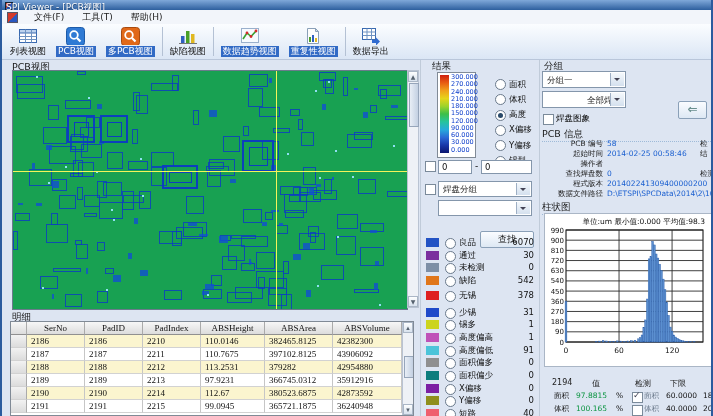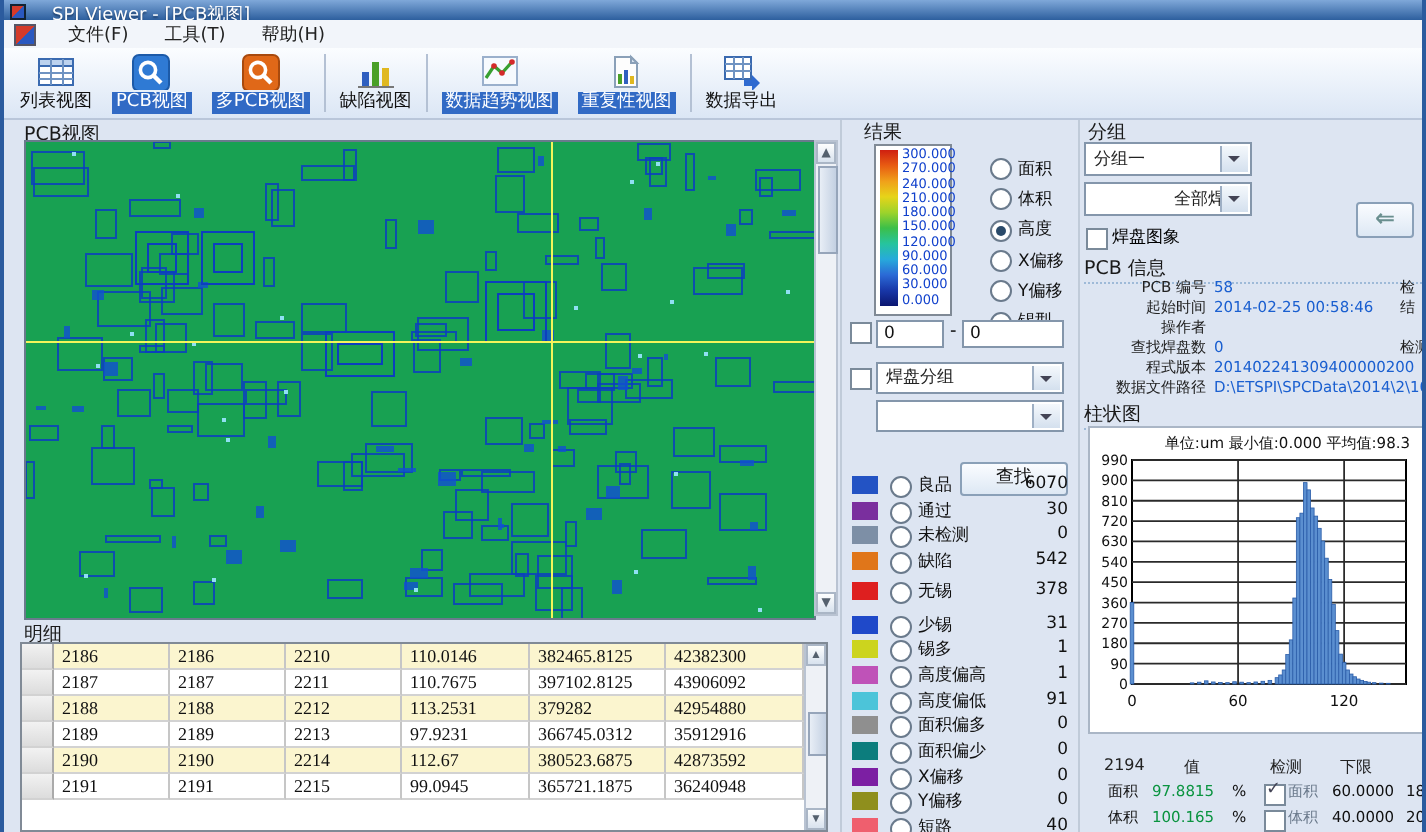--- a/index.html
+++ b/index.html
@@ -1,21 +1,21 @@
 <!DOCTYPE html>
 <html><head>
 <meta charset="utf-8">
 <style>
   html,body{margin:0;padding:0;background:#9aa7b8;font-family:"DejaVu Sans",sans-serif;}
   #win{position:relative;width:713px;height:416px;overflow:hidden;background:#dde5f2;
        border-left:2px solid #2b5b9e;border-right:2px solid #2b5b9e;box-sizing:border-box;}
   
   #titlebar{position:absolute;left:0;top:0;width:100%;height:10px;
     background:linear-gradient(#7fa8d9,#2d5f9e);color:#fff;font-size:9px;overflow:hidden;}
-  #titlebar .ttxt{position:absolute;left:24px;top:1px;white-space:nowrap;text-shadow:0 1px 1px #1c3c66;}
+  #titlebar .ttxt{position:absolute;left:4px;top:1px;white-space:nowrap;text-shadow:0 1px 1px #1c3c66;}
   #titlebar .appico{position:absolute;left:3px;top:2px;width:8px;height:8px;background:linear-gradient(135deg,#d43a2a 50%,#2a58c0 50%);border:1px solid #123;box-sizing:border-box;}
   #menubar{position:absolute;left:0;top:10px;width:100%;height:14px;background:#f2f5fa;border-bottom:1px solid #cdd6e4;display:flex;align-items:center;font-size:9px;color:#222;}
   #menubar .mico{width:9px;height:9px;margin:0 7px 0 5px;background:linear-gradient(135deg,#d43a2a 50%,#2a58c0 50%);border:1px solid #556;}
   #menubar .mitem{padding:1px 9px;cursor:default;}
   #toolbar{position:absolute;left:0;top:24px;width:100%;height:36px;
     background:linear-gradient(#fbfdff,#dbe6f5);border-bottom:1px solid #b9c6da;display:flex;align-items:stretch;padding-left:3px;box-sizing:border-box;}
   .tbtn{display:flex;flex-direction:column;align-items:center;justify-content:flex-end;padding:2px 5px 2px 5px;margin-top:1px;}
   .tbtn .tlabel{font-size:9px;color:#111;margin-top:1px;white-space:nowrap;line-height:11px;}
   .tbtn.hl .tlabel{background:#316ac5;color:#fff;padding:0 2px;}
   .tsep{width:1px;background:#b4c1d4;margin:3px 2px;}
@@ -360,20 +360,29 @@
     </svg>
   <div id="pcb-vscroll">
     <div class="sbarrow" style="top:0;">▲</div>
     <div class="sbthumb" style="top:12px;height:42px;"></div>
     <div class="sbarrow" style="bottom:0;">▼</div>
   </div>
 
   <div id="det-title" class="sect-title">明细</div>
   <div id="det-table">
     <div id="det-body">
+        <div class="det-row det-hdr">
+          <div class="det-cell det-rowhdr" style="width: 16px;"></div>
+          <div class="det-cell" style="width: 58px;">SerNo</div>
+          <div class="det-cell" style="width: 58px;">PadID</div>
+          <div class="det-cell" style="width: 58px;">PadIndex</div>
+          <div class="det-cell" style="width: 64px;">ABSHeight</div>
+          <div class="det-cell" style="width: 68px;">ABSArea</div>
+          <div class="det-cell" style="width: 69px;">ABSVolume</div>
+        </div>
         <div class="det-row" style="background: rgb(251, 245, 207);">
           <div class="det-cell det-rowhdr" style="width: 16px;"></div>
           <div class="det-cell" style="width: 58px;">2186</div>
           <div class="det-cell" style="width: 58px;">2186</div>
           <div class="det-cell" style="width: 58px;">2210</div>
           <div class="det-cell" style="width: 64px;">110.0146</div>
           <div class="det-cell" style="width: 68px;">382465.8125</div>
           <div class="det-cell" style="width: 69px;">42382300</div>
         </div>
         <div class="det-row">

